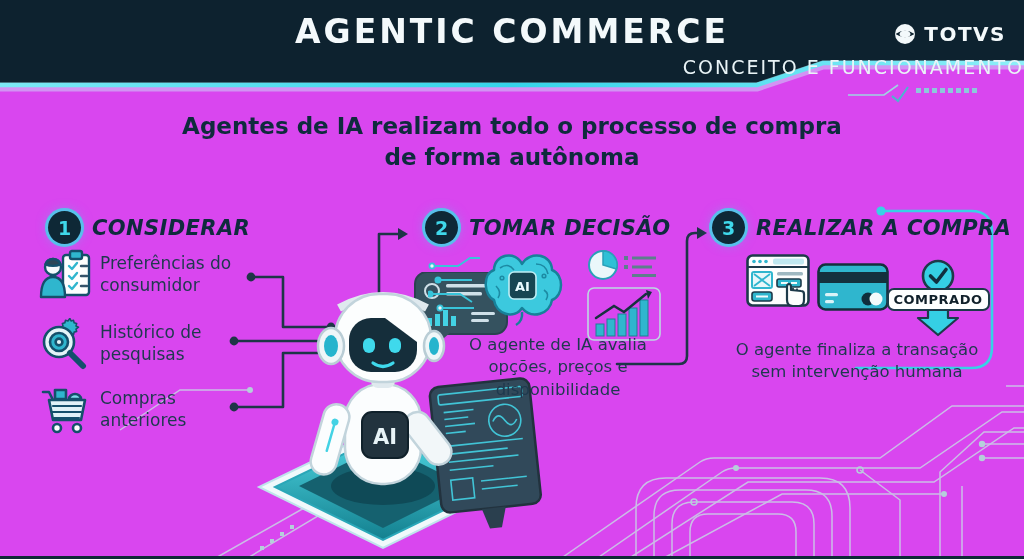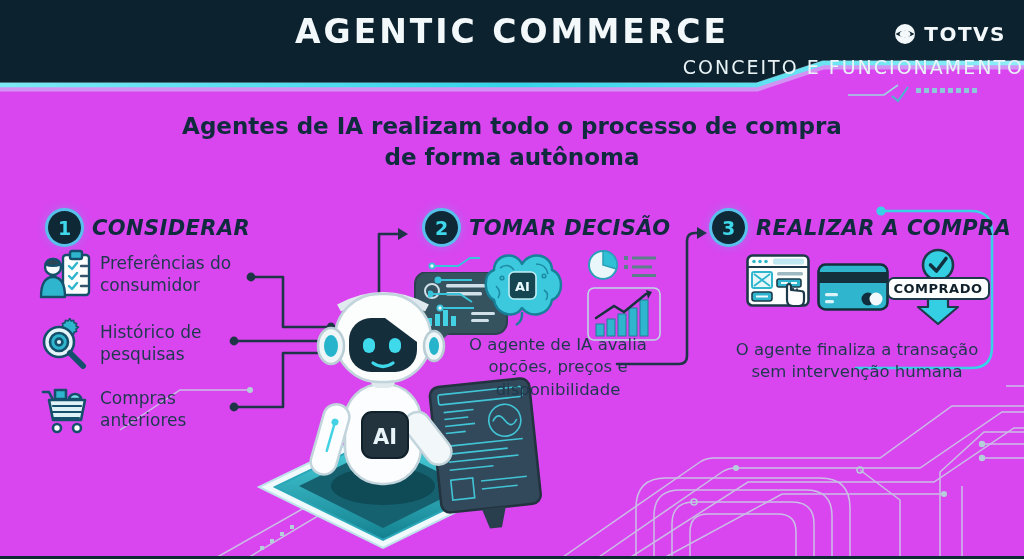--- a/index.html
+++ b/index.html
@@ -44,21 +44,21 @@
   .s1-item{position:absolute;left:39px;display:flex;align-items:center;gap:7px;z-index:4;}
   .s1-icon{flex:0 0 auto;}
   .s1-label{font-size:17px;color:#1e394e;line-height:1.28;width:135px;}
 
   
   .desc{position:absolute;text-align:center;font-size:16.5px;color:#1e394e;line-height:1.35;z-index:4;}
   .desc2{top:334px;left:452px;width:212px;}
   .desc3{top:323px;left:722px;width:270px;margin-top:16px;}
 
   
-  .badge-wrap{position:absolute;left:896px;top:248px;width:84px;z-index:4;
+  .badge-wrap{position:absolute;left:896px;top:259px;width:84px;z-index:4;
     display:flex;flex-direction:column;align-items:center;}
   .badge-label{
     margin-top:-5px;background:#fdffff;border:2.5px solid #1d3a4a;border-radius:7px;
     padding:2px 5px;font-size:13px;font-weight:bold;color:#10212b;letter-spacing:.5px;z-index:2;
   }
   .badge-arrow{margin-top:-2px;}
 
   .bottom-line{position:absolute;left:0;bottom:0;width:100%;height:3px;background:#0e2836;z-index:5;}
 </style>
 </head>

